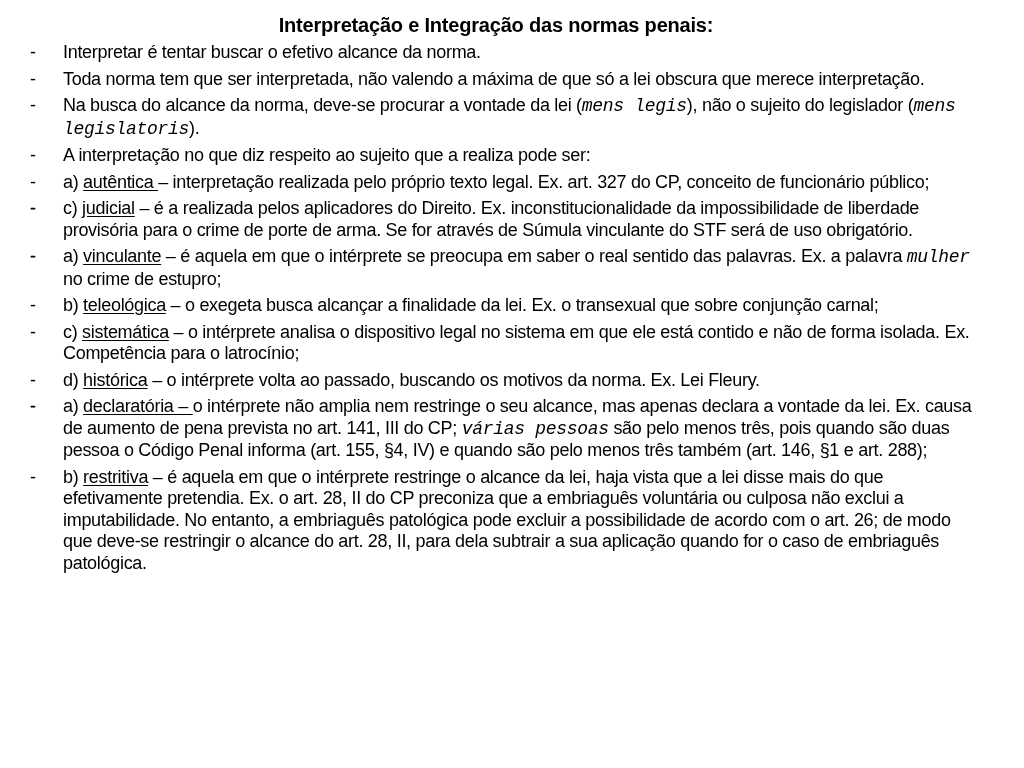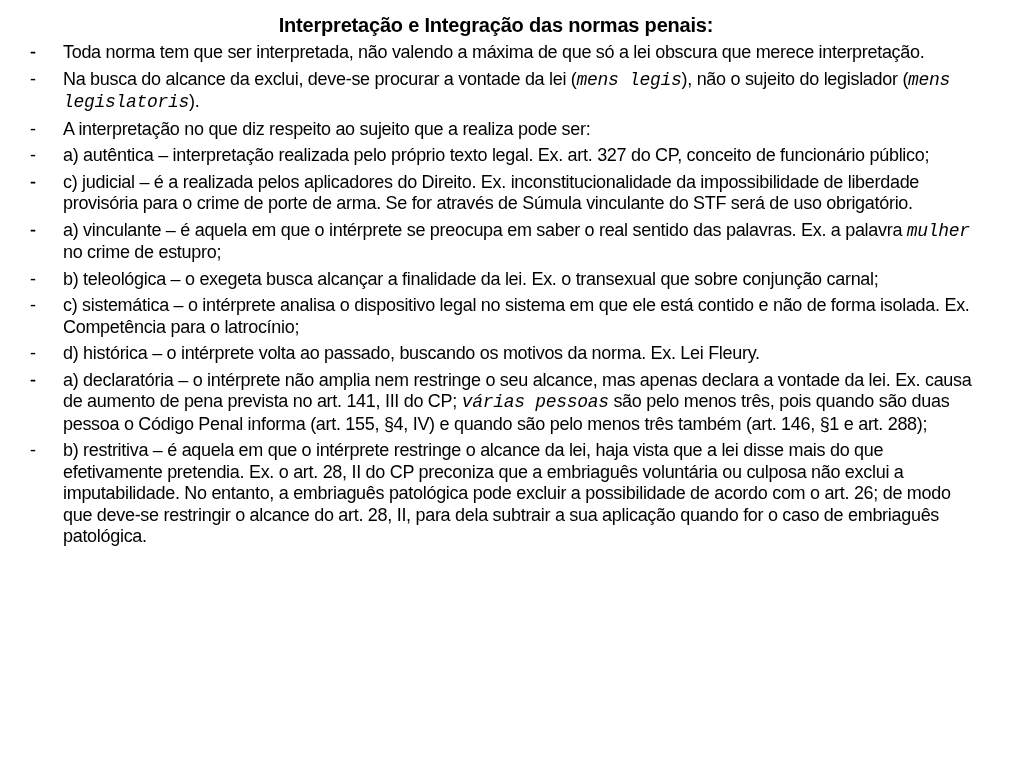--- a/index.html
+++ b/index.html
@@ -40,32 +40,32 @@
     font-size: 18px;
     line-height: 21.5px;
     margin-bottom: 5px;
     letter-spacing: -0.3px;
   }
   ul.bullets > li > .marker {
     position: absolute;
     left: 30px;
     top: 0;
   }
-  .u { text-underline-offset: 2px; }
+  .u { text-decoration: underline; text-underline-offset: 2px; }
   .i { font-style: italic; font-family: Liberation Mono, monospace; }
 </style>
 </head>
 <body style="background: rgb(255, 255, 255); color: rgb(0, 0, 0);">
 
 <div class="slide">
   <h1 class="title">Interpretação e Integração das normas penais:</h1>
   <ul class="bullets">
-      <li><span class="marker">-</span></li>
+      <li><span class="marker">-</span><span class="content"><span>Interpretar é tentar buscar o efetivo alcance da norma.</span></span></li>
       <li><span class="marker">-</span><span class="content"><span>Toda norma tem que ser interpretada, não valendo a máxima de que só a lei obscura que merece interpretação.</span></span></li>
-      <li><span class="marker">-</span><span class="content"><span>Na busca do alcance da exclui, deve-se procurar a vontade da lei (</span><span class="i">mens legis</span><span>), não o sujeito do legislador (</span><span class="i">mens legislatoris</span><span>).</span></span></li>
+      <li><span class="marker">-</span><span class="content"><span>Na busca do alcance da norma, deve-se procurar a vontade da lei (</span><span class="i">mens legis</span><span>), não o sujeito do legislador (</span><span class="i">mens legislatoris</span><span>).</span></span></li>
       <li><span class="marker">-</span><span class="content"><span>A interpretação no que diz respeito ao sujeito que a realiza pode ser:</span></span></li>
       <li><span class="marker">-</span><span class="content"><span>a) </span><span class="u">autêntica </span><span>– interpretação realizada pelo próprio texto legal. Ex. art. 327 do CP, conceito de funcionário público;</span></span></li>
       <li><span class="marker">-</span></li>
       <li><span class="marker">-</span><span class="content"><span>c) </span><span class="u">judicial</span><span> – é a realizada pelos aplicadores do Direito. Ex. inconstitucionalidade da impossibilidade de liberdade provisória para o crime de porte de arma. Se for através de Súmula vinculante do STF será de uso obrigatório.</span></span></li>
       <li><span class="marker">-</span></li>
       <li><span class="marker">-</span><span class="content"><span>a) </span><span class="u">vinculante</span><span> – é aquela em que o intérprete se preocupa em saber o real sentido das palavras. Ex. a palavra </span><span class="i">mulher</span><span> no crime de estupro;</span></span></li>
       <li><span class="marker">-</span><span class="content"><span>b) </span><span class="u">teleológica</span><span> – o exegeta busca alcançar a finalidade da lei. Ex. o transexual que sobre conjunção carnal;</span></span></li>
       <li><span class="marker">-</span><span class="content"><span>c) </span><span class="u">sistemática</span><span> – o intérprete analisa o dispositivo legal no sistema em que ele está contido e não de forma isolada. Ex. Competência para o latrocínio;</span></span></li>
       <li><span class="marker">-</span><span class="content"><span>d) </span><span class="u">histórica</span><span> – o intérprete volta ao passado, buscando os motivos da norma. Ex. Lei Fleury.</span></span></li>
       <li><span class="marker">-</span></li>

